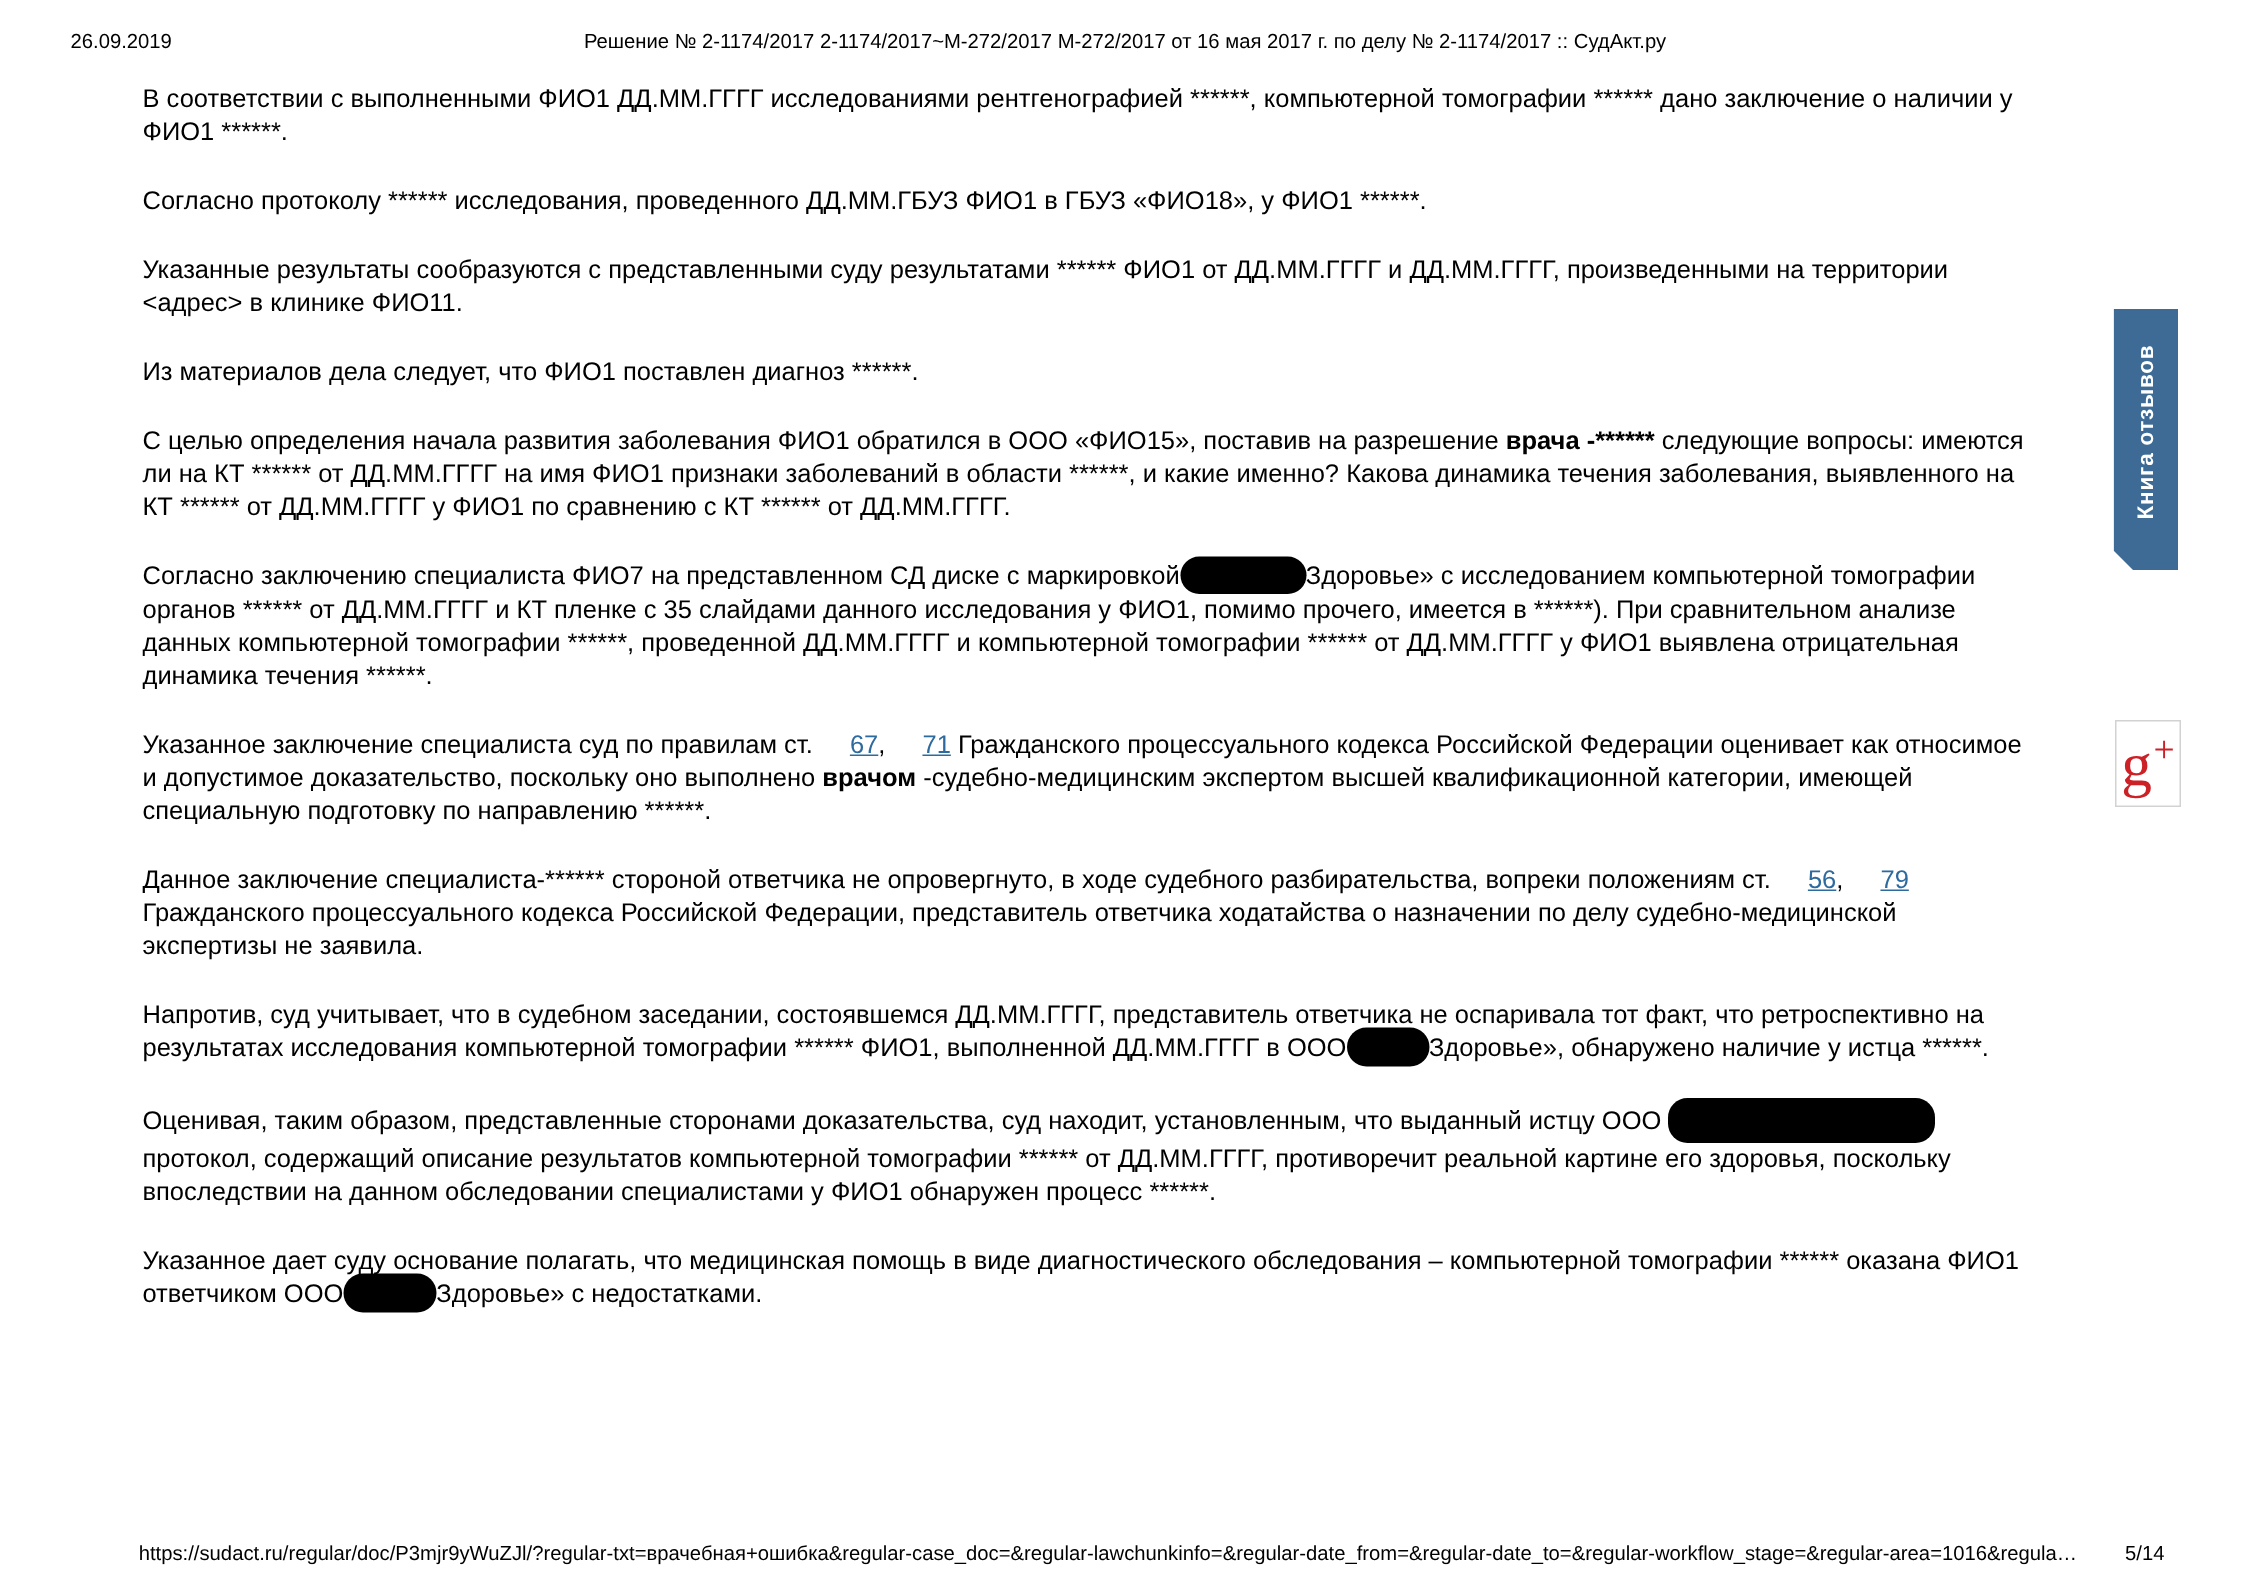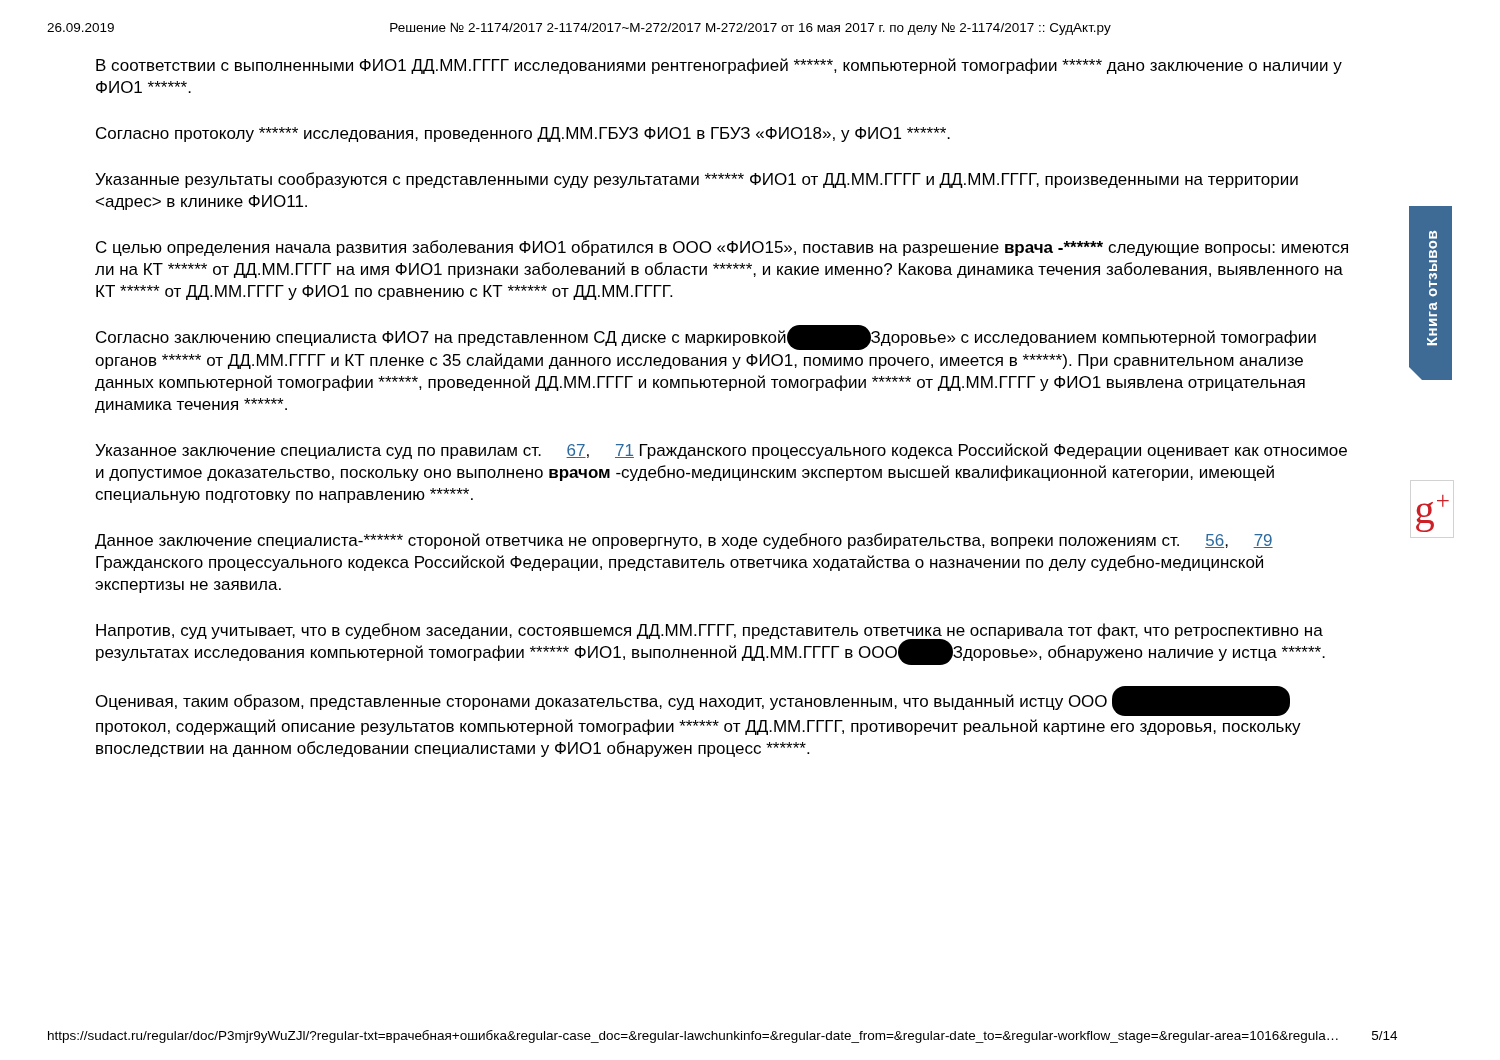--- a/index.html
+++ b/index.html
@@ -67,46 +67,48 @@
     display: flex; align-items: center; justify-content: center;
     cursor: pointer;
     font-family: "Liberation Serif", serif;
     color: var(--gplus-color, #cc2127);
   }
   .gplus-box .g-glyph { font-size: 41px; line-height: 1; }
   .gplus-box .plus-glyph { font-size: 25px; line-height: 1; margin: -18px 0 0 1px; }
 
   
   .print-footer {
-    position: absolute; left: 47px; right: 45px; bottom: 17px;
+    position: absolute; left: 47px; right: 57px; bottom: 17px;
     font-size: 13.5px; color: #000;
-    display: flex; justify-content: flex-start; align-items: baseline;
+    display: flex; justify-content: flex-end; align-items: baseline;
     white-space: nowrap;
   }
   .footer-url { overflow: hidden; }
   .page-indicator { margin-left: 32px; }
 </style>
 </head>
 <body>
 
 <div class="print-header">
   <span class="print-date">26.09.2019</span>
   <span>Решение № 2-1174/2017 2-1174/2017~М-272/2017 М-272/2017 от 16 мая 2017 г. по делу № 2-1174/2017 :: СудАкт.ру</span>
 </div>
 
 <div class="doc-content" id="doc-body">
     <p class="doc-paragraph">В соответствии с выполненными ФИО1 ДД.ММ.ГГГГ исследованиями рентгенографией ******, компьютерной томографии ****** дано заключение о наличии у ФИО1 ******.</p>
     <p class="doc-paragraph">Согласно протоколу ****** исследования, проведенного ДД.ММ.ГБУЗ ФИО1 в ГБУЗ «ФИО18», у ФИО1 ******.</p>
     <p class="doc-paragraph">Указанные результаты сообразуются с представленными суду результатами ****** ФИО1 от ДД.ММ.ГГГГ и ДД.ММ.ГГГГ, произведенными на территории &lt;адрес&gt; в клинике ФИО11.</p>
+    <p class="doc-paragraph">Из материалов дела следует, что ФИО1 поставлен диагноз ******.</p>
     <p class="doc-paragraph">С целью определения начала развития заболевания ФИО1 обратился в ООО «ФИО15», поставив на разрешение <b>врача -******</b> следующие вопросы: имеются ли на КТ ****** от ДД.ММ.ГГГГ на имя ФИО1 признаки заболеваний в области ******, и какие именно? Какова динамика течения заболевания, выявленного на КТ ****** от ДД.ММ.ГГГГ у ФИО1 по сравнению с КТ ****** от ДД.ММ.ГГГГ.</p>
     <p class="doc-paragraph">Согласно заключению специалиста ФИО7 на представленном СД диске с маркировкой<span class="redaction" style="width: 84px; height: 25px;"></span>Здоровье» с исследованием компьютерной томографии органов ****** от ДД.ММ.ГГГГ и КТ пленке с 35 слайдами данного исследования у ФИО1, помимо прочего, имеется в ******). При сравнительном анализе данных компьютерной томографии ******, проведенной ДД.ММ.ГГГГ и компьютерной томографии ****** от ДД.ММ.ГГГГ у ФИО1 выявлена отрицательная динамика течения ******.</p>
     <p class="doc-paragraph">Указанное заключение специалиста суд по правилам ст. <a class="doc-link">67</a>, <a class="doc-link">71</a> Гражданского процессуального кодекса Российской Федерации оценивает как относимое и допустимое доказательство, поскольку оно выполнено <b>врачом</b> -судебно-медицинским экспертом высшей квалификационной категории, имеющей специальную подготовку по направлению ******.</p>
     <p class="doc-paragraph">Данное заключение специалиста-****** стороной ответчика не опровергнуто, в ходе судебного разбирательства, вопреки положениям ст. <a class="doc-link">56</a>, <a class="doc-link">79</a> Гражданского процессуального кодекса Российской Федерации, представитель ответчика ходатайства о назначении по делу судебно-медицинской экспертизы не заявила.</p>
     <p class="doc-paragraph">Напротив, суд учитывает, что в судебном заседании, состоявшемся ДД.ММ.ГГГГ, представитель ответчика не оспаривала тот факт, что ретроспективно на результатах исследования компьютерной томографии ****** ФИО1, выполненной ДД.ММ.ГГГГ в ООО<span class="redaction" style="width: 55px; height: 26px;"></span>Здоровье», обнаружено наличие у истца ******.</p>
     <p class="doc-paragraph">Оценивая, таким образом, представленные сторонами доказательства, суд находит, установленным, что выданный истцу ООО <span class="redaction" style="width: 178px; height: 30px;"></span>протокол, содержащий описание результатов компьютерной томографии ****** от ДД.ММ.ГГГГ, противоречит реальной картине его здоровья, поскольку впоследствии на данном обследовании специалистами у ФИО1 обнаружен процесс ******.</p>
+    <p class="doc-paragraph">Указанное дает суду основание полагать, что медицинская помощь в виде диагностического обследования – компьютерной томографии ****** оказана ФИО1 ответчиком ООО<span class="redaction" style="width: 62px; height: 26px;"></span>Здоровье» с недостатками.</p>
   </div>
 
 <div class="feedback-tab">
   <span>Книга отзывов</span>
 </div>
 
 <div class="gplus-box">
   <span class="g-glyph">g</span>
   <span class="plus-glyph">+</span>
 </div>

